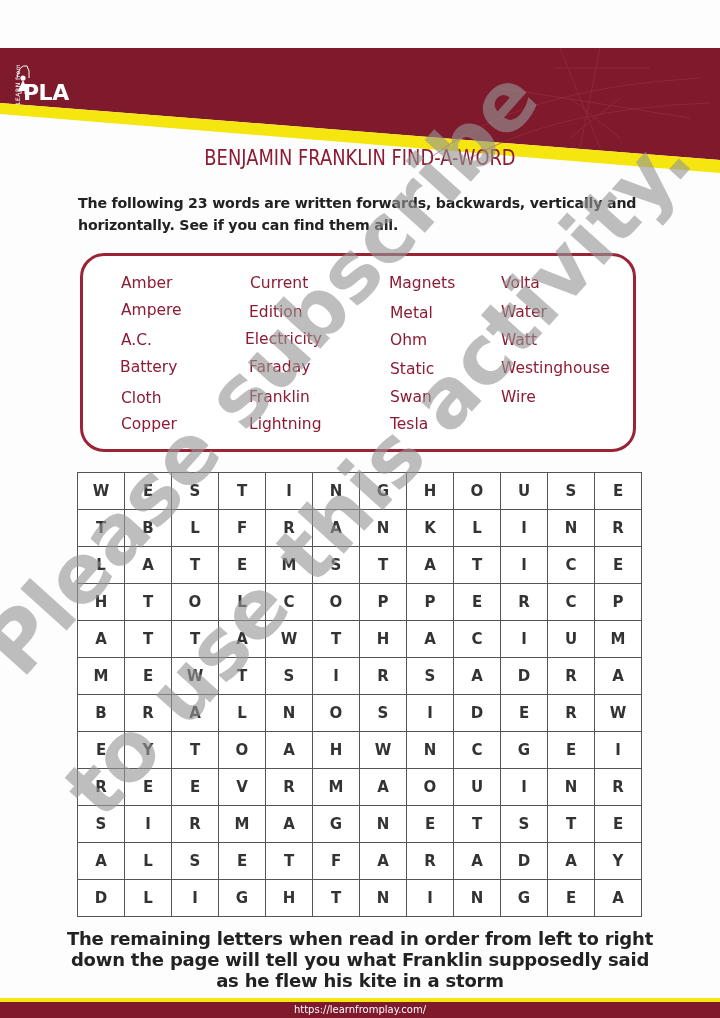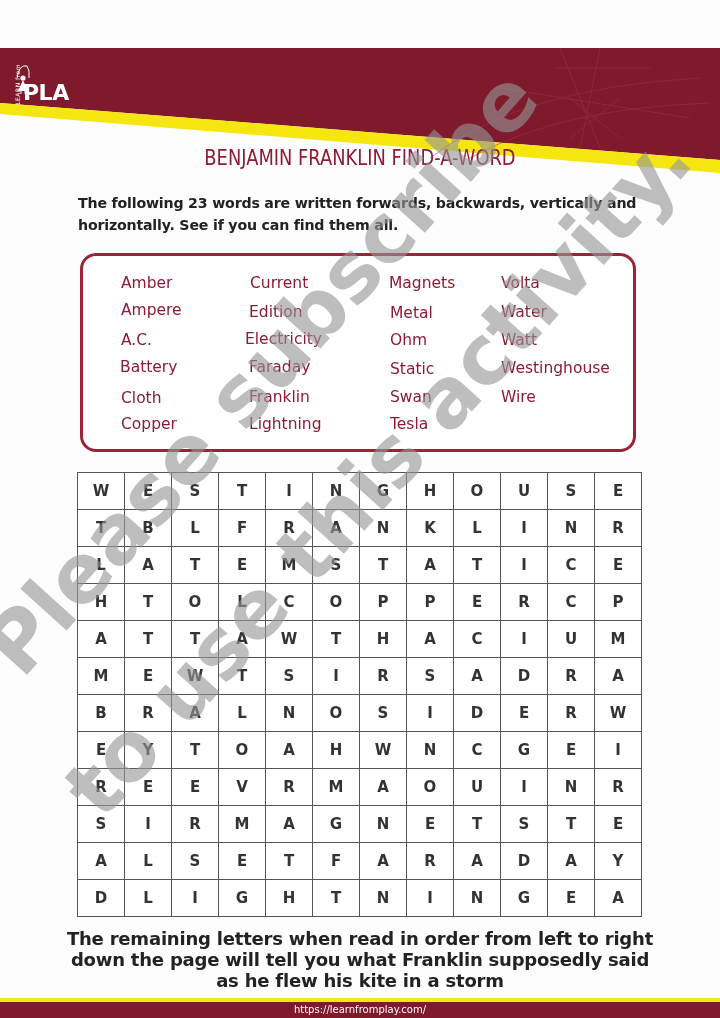--- a/index.html
+++ b/index.html
@@ -31,21 +31,21 @@
     font-family: "DejaVu Sans", sans-serif; font-size: 21px; color: #8d1b33;
     letter-spacing: 0px; transform: scaleX(0.85);
   }
   .intro {
     position: absolute; left: 78px; top: 192px; width: 580px;
     font-family: "DejaVu Sans", sans-serif; font-size: 14.2px; font-weight: bold;
     color: #222; line-height: 22px; letter-spacing: -0.2px;
   }
   .wordbox {
     position: absolute; left: 80px; top: 253px; width: 556px; height: 199px;
-    border: 3px solid #9a2336; border-radius: 16px; box-sizing: border-box;
+    border: 3px solid #9a2336; border-radius: 24px; box-sizing: border-box;
     background: #fff;
   }
   .word {
     position: absolute; font-family: "DejaVu Sans", sans-serif; font-size: 15.5px;
     color: #8d1b33;
   }
   .grid {
     position: absolute; left: 77px; top: 472px;
     border-collapse: collapse;
   }

